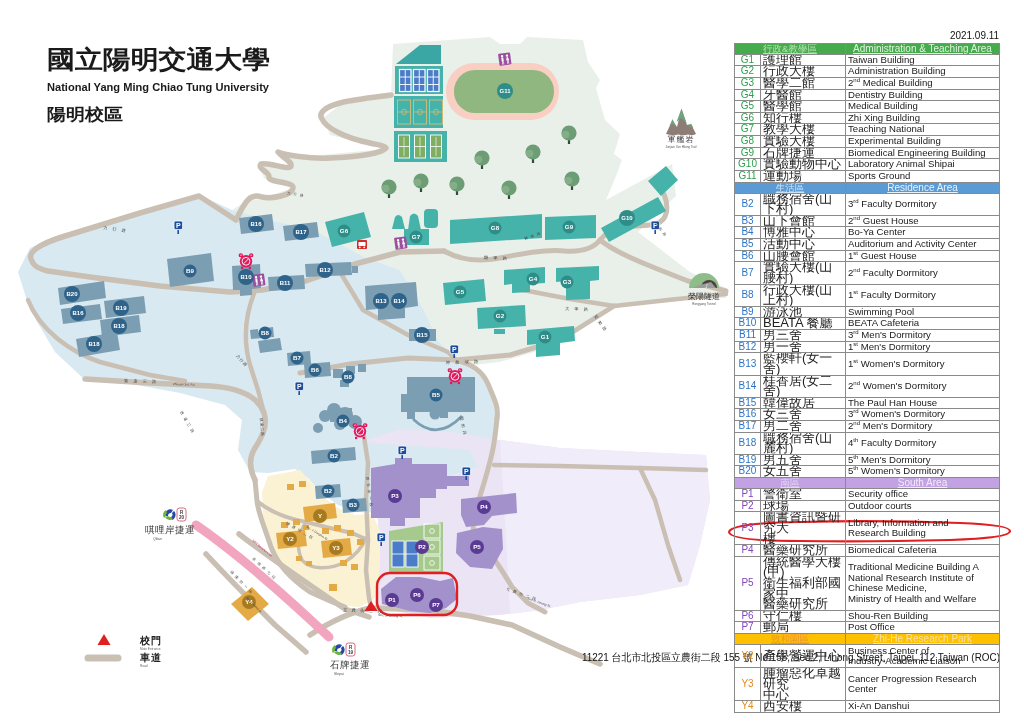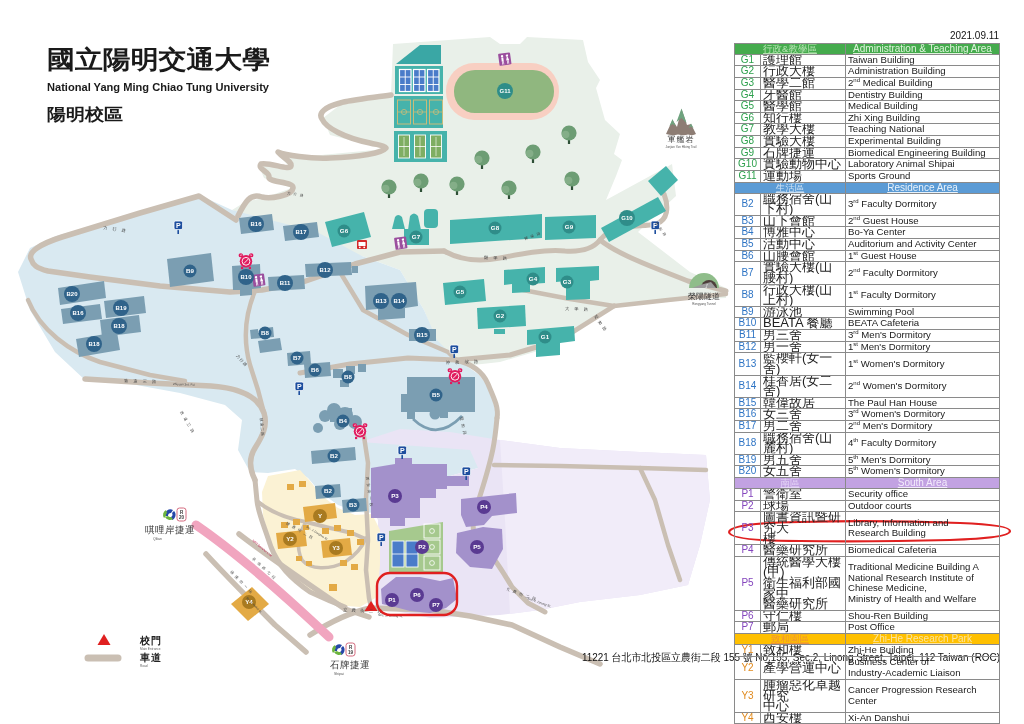--- a/index.html
+++ b/index.html
@@ -919,25 +919,20 @@
         </tr>
 <tr style="height:11.65px">
           <td class="cd" style="color:#8445bd">P7</td>
           <td class="zh">郵局</td>
           <td class="en">Post Office</td>
         </tr>
 <tr class="hd" style="height:10.9px;background:#ffc000">
           <td colspan="2" style="color:#ed9335">致和園區</td>
           <td style="color:#fbe3a0" class="he">Zhi-He Research Park</td>
         </tr>
-<tr style="height:11.65px">
-          <td class="cd" style="color:#e08a1e">Y1</td>
-          <td class="zh">致和樓</td>
-          <td class="en">Zhi-He Building</td>
-        </tr>
 <tr style="height:23.30px">
           <td class="cd" style="color:#e08a1e">Y2</td>
           <td class="zh">產學營運中心</td>
           <td class="en">Business Center of<br>Industry-Academic Liaison</td>
         </tr>
 <tr style="height:23.30px">
           <td class="cd" style="color:#e08a1e">Y3</td>
           <td class="zh">腫瘤惡化卓越研究<br>中心</td>
           <td class="en">Cancer Progression Research<br>Center</td>
         </tr>

